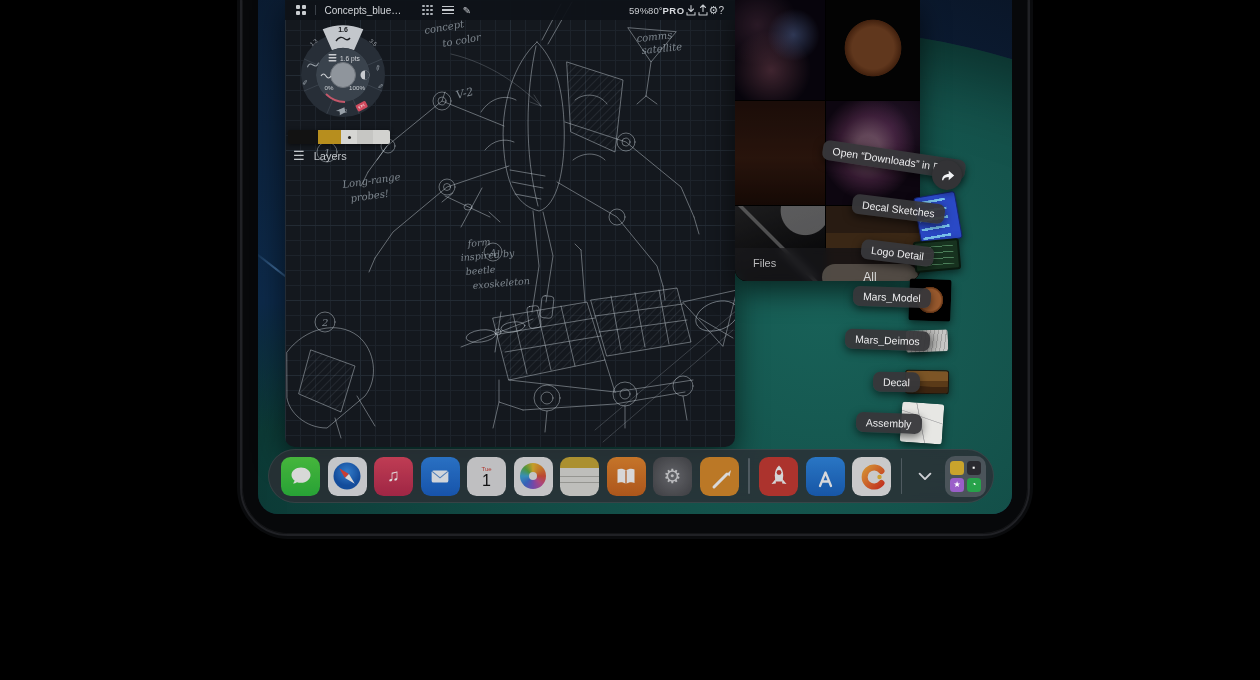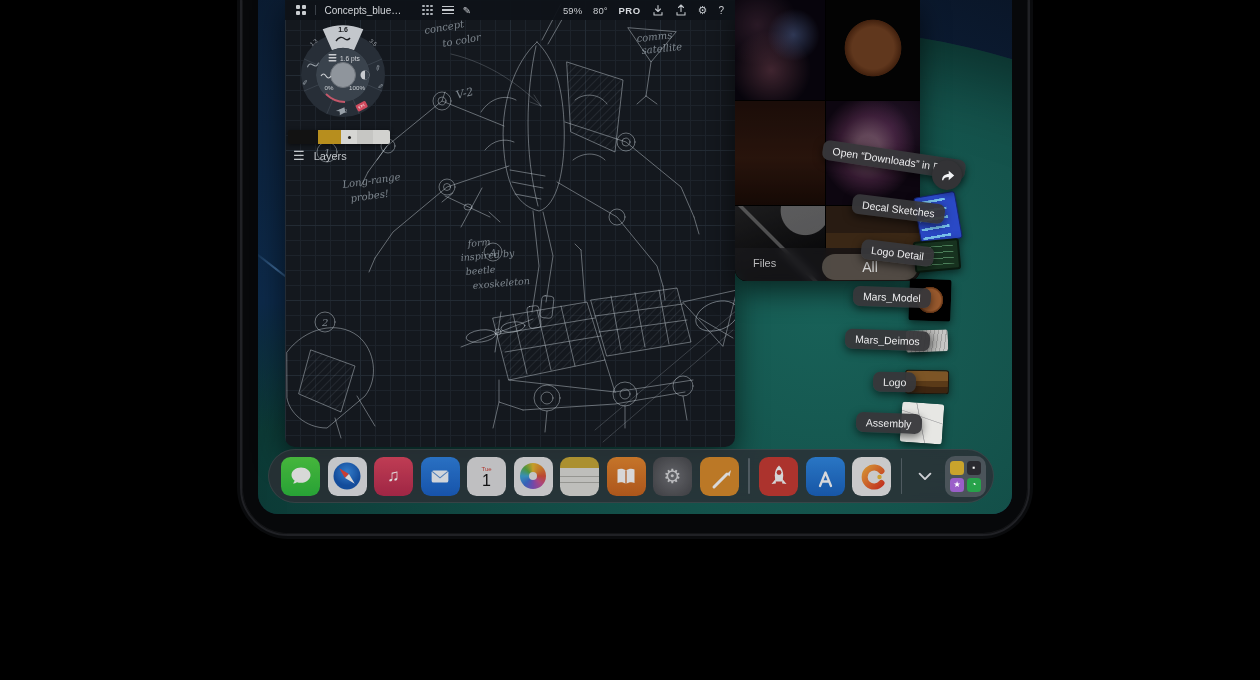--- a/index.html
+++ b/index.html
@@ -31,21 +31,21 @@
   .cp-toolbar{position:absolute;left:0;top:0;right:0;height:20px;display:flex;align-items:center;
     background:rgba(14,18,24,.95);color:#c9ccd0;font-size:9.5px;padding:0 11px;gap:9px;z-index:5;}
   .cp-sep{width:1px;height:10px;background:#3a4048;}
   .cp-title{color:#d3d6da;font-size:10px;white-space:nowrap;}
   .sq-icon{display:grid;grid-template-columns:4px 4px;grid-gap:1.5px;}
   .sq-icon i{width:4px;height:4px;background:#c9ccd0;border-radius:1px;}
   .dots-icon{display:grid;grid-template-columns:repeat(3,2.5px);grid-gap:1.5px;margin-left:12px;}
   .dots-icon i{width:2.5px;height:2.5px;border-radius:50%;background:#aeb3b9;}
   .lines-icon{width:12px;height:9px;background:repeating-linear-gradient(#c3c7cc 0 1.4px,transparent 1.4px 3.4px);}
   .nib-icon{font-size:10px;color:#c3c7cc;}
-  .cp-right{margin-left:auto;display:flex;align-items:center;gap:11px;}
+  .cp-right{margin-left:auto;display:flex;align-items:center;}
   .pro{font-weight:700;letter-spacing:.5px;color:#d7dade;}
   .tb-svg{display:block;}
   .help{font-size:10px;}
   
   .sketch{position:absolute;left:0;top:0;z-index:1;}
   .ink{stroke:#c9d2da;stroke-opacity:.5;fill:none;stroke-width:.9;stroke-linecap:round;stroke-linejoin:round;}
   .ink2{stroke:#c9d2da;stroke-opacity:.28;fill:none;stroke-width:.8;stroke-linecap:round;}
   .hand{font-family:"DejaVu Serif",serif;font-style:italic;fill:#bcc6ce;fill-opacity:.62;}
   
   .wheel{position:absolute;left:10px;top:18px;width:96px;height:102px;z-index:6;}
@@ -74,23 +74,23 @@
     radial-gradient(circle at 70% 25%,rgba(120,70,130,.35),transparent 45%);}
   .t-voyager{background:linear-gradient(160deg,#2a2a2c,#0e0e10 70%);background-image:
     radial-gradient(circle at 78% 6%,rgba(210,210,212,.55) 0 24%,transparent 25%),
     linear-gradient(45deg,transparent 47%,rgba(200,200,200,.5) 48% 50%,transparent 51%),
     linear-gradient(160deg,#2a2a2c,#0e0e10 70%);}
   .t-rover{background:linear-gradient(180deg,#3a281a 0 35%,#54381f 36% 55%,#241408 56% 100%);}
   .tile::after{content:"";position:absolute;inset:0;background:rgba(0,0,0,.3);}
   .ph-tabbar{position:absolute;left:0;right:0;bottom:0;height:33px;z-index:3;
     background:rgba(30,30,32,.55);backdrop-filter:blur(4px);-webkit-backdrop-filter:blur(4px);}
   .ph-months{position:absolute;left:18px;top:9px;font-size:11px;color:#b9b9bb;}
-  .ph-all-pill{position:absolute;right:2px;top:6px;width:96px;height:26px;border-radius:14px;
+  .ph-all-pill{position:absolute;right:2px;top:16px;width:96px;height:26px;border-radius:14px;
     background:rgba(135,128,115,.5);display:flex;align-items:center;justify-content:center;
-    font-size:14px;color:#dadada;}
+    font-size:12px;color:#dadada;}
   
   .drag-pill{position:absolute;display:inline-flex;align-items:center;white-space:nowrap;
     background:rgba(55,55,58,.95);color:#ececee;font-size:10.5px;padding:4px 10px;border-radius:7px;
     box-shadow:0 3px 8px rgba(0,0,0,.55);z-index:10;}
   .thumb{position:absolute;border-radius:3px;box-shadow:0 3px 9px rgba(0,0,0,.55);z-index:9;}
   .th-decal{background:#2a49c6;background-image:repeating-linear-gradient(180deg,rgba(150,240,255,.75) 0 2.5px,transparent 2.5px 9px);background-size:70% 100%;background-position:15% 4px;background-repeat:no-repeat;border:1px solid #16246e;}
   .th-logo{background:#17321f;border:2px solid #0a1a10;background-image:repeating-linear-gradient(180deg,rgba(140,220,160,.45) 0 1px,transparent 1px 6px);background-size:80% 70%;background-position:50% 50%;background-repeat:no-repeat;}
   .th-marsmodel{background:#000;background-image:radial-gradient(circle at 50% 50%,#9a5a2e 0 36%,#5e3113 44%,transparent 45%);}
   .th-deimos{background:#c6c6c4;background-image:repeating-linear-gradient(100deg,rgba(60,60,60,.25) 0 1px,transparent 1px 4px),radial-gradient(circle at 50% 50%,rgba(80,80,80,.35),transparent 70%);}
   .th-mars{background:linear-gradient(180deg,#7c5526 0 45%,#5a3a18 46% 70%,#3d2510 71%);border:1px solid #20150a;}
@@ -363,21 +363,21 @@
 
     <div class="drag-pill" style="left:861px;top:243px;transform:rotate(7deg);">Logo Detail</div>
     <div class="thumb th-logo" style="left:914px;top:240px;width:42px;height:27px;transform:rotate(-5deg);"></div>
 
     <div class="drag-pill" style="left:853px;top:287px;transform:rotate(2deg);">Mars_Model</div>
     <div class="thumb th-marsmodel" style="left:909px;top:279px;width:42px;height:42px;transform:rotate(2deg);"></div>
 
     <div class="drag-pill" style="left:845px;top:330px;transform:rotate(2deg);">Mars_Deimos</div>
     <div class="thumb th-deimos" style="left:906px;top:330px;width:42px;height:22px;transform:rotate(-2deg);"></div>
 
-    <div class="drag-pill" style="left:873px;top:372px;transform:rotate(1deg);">Logo</div>
+    <div class="drag-pill" style="left:873px;top:372px;transform:rotate(1deg);">Decal</div>
     <div class="thumb th-mars" style="left:905px;top:370px;width:42px;height:22px;transform:rotate(1deg);"></div>
 
     <div class="drag-pill" style="left:856px;top:413px;transform:rotate(2deg);">Assembly</div>
     <div class="thumb th-assembly" style="left:901px;top:403px;width:42px;height:40px;transform:rotate(4deg);"></div>
 
     <div class="dock">
       <div class="app i-messages">
         <svg width="24" height="24" viewBox="0 0 24 24">
             <path d="M12,3.5 C6.8,3.5 2.5,6.9 2.5,11 C2.5,13.2 3.7,15.2 5.6,16.6 C5.4,17.7 4.8,18.8 4,19.6 C5.5,19.5 6.9,19 8,18.2 C9.2,18.6 10.6,18.8 12,18.8 C17.2,18.8 21.5,15.3 21.5,11 C21.5,6.9 17.2,3.5 12,3.5 Z" fill="#f4f6f4"></path>
           </svg>

